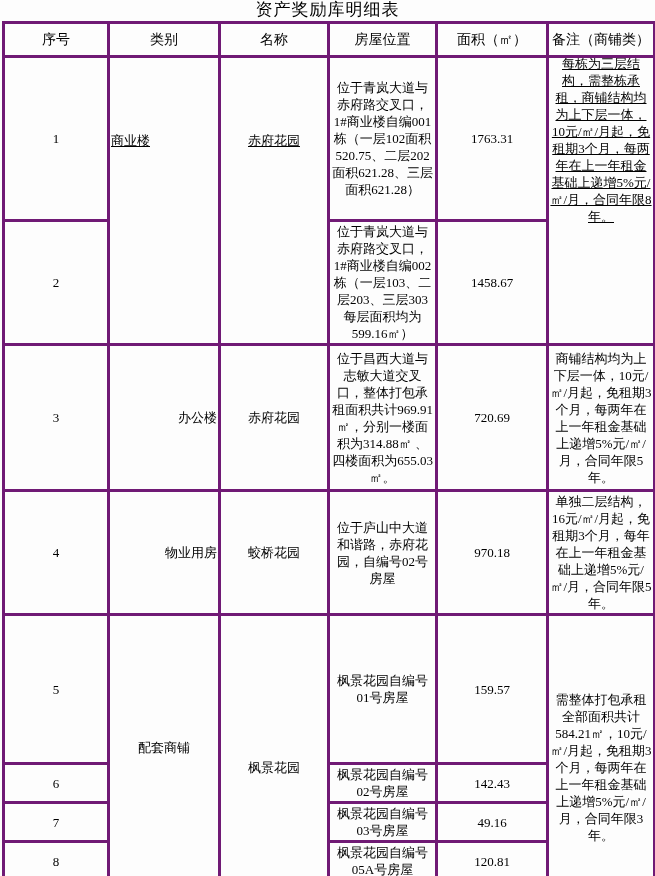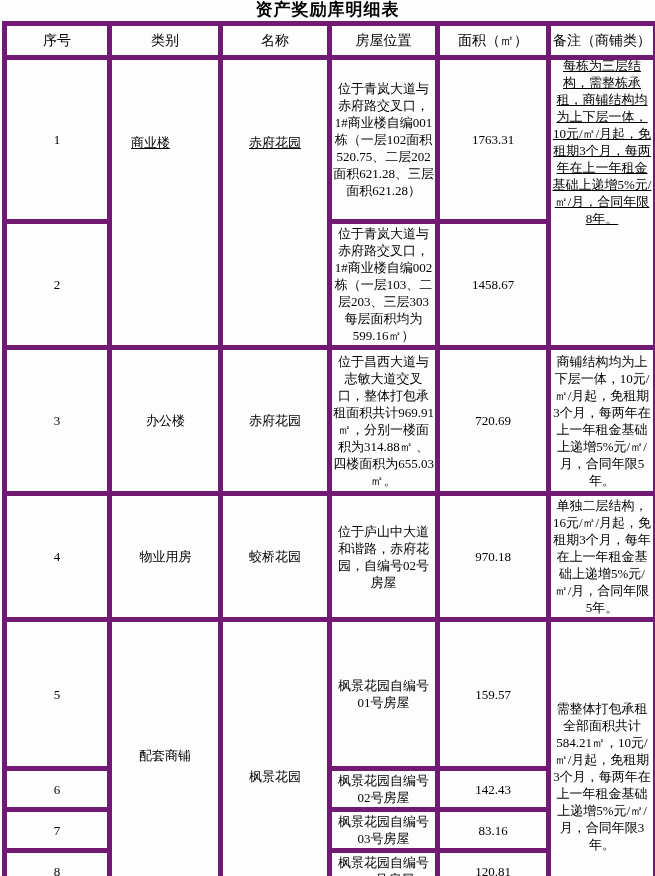--- a/index.html
+++ b/index.html
@@ -4,46 +4,46 @@
 <style>
   html,body{margin:0;padding:0;background:#fdfdfd;}
   body{
     width:655px;height:876px;
     font-family:"Liberation Serif","DejaVu Serif",serif;
     color:#000;
   }
   .page{width:655px;height:876px;background:#fdfdfd;overflow:hidden;}
   .doc-title{
     height:21px;line-height:20px;text-align:center;
-    font-size:17px;font-weight:bold;letter-spacing:1px;
+    font-size:17px;font-weight:normal;letter-spacing:1px;
   }
   table.asset{
     border-collapse:collapse;table-layout:fixed;
     margin-left:2px;width:651px;
     border:2px solid #000;
   }
   td,th{
-    border:5px solid #701a75;
+    border:3px solid #701a75;
     font-size:13px;line-height:17px;
     text-align:center;vertical-align:middle;
     padding:1px;overflow:hidden;
     font-weight:normal;
   }
   th{font-size:14px;line-height:16px;}
   col.c0{width:105px;} col.c1{width:111px;} col.c2{width:109px;}
   col.c3{width:108px;} col.c4{width:111px;} col.c5{width:107px;}
   tr.hdr{height:34px;}
   tr.r1{height:164px;} tr.r2{height:113px;} tr.r3{height:146px;}
   tr.r4{height:115px;} tr.r5{height:149px;}
   tr.r6,tr.r7,tr.r8,tr.r9{height:33px;}
-  td.cat-left{text-align:center;padding-left:2px;}
+  td.cat-left{text-align:right;padding-left:2px;}
   td.vtop{vertical-align:top;text-decoration:underline;}
   
   .band-r1{height:162px;display:flex;align-items:center;justify-content:center;}
-  .band-r1.left{justify-content:flex-start;margin-left:18px;}
+  .band-r1.left{justify-content:flex-start;}
 </style>
 </head>
 <body>
 
 <div class="page">
 
   <div class="doc-title">资产奖励库明细表</div>
 
   <table class="asset">
     <colgroup>
@@ -114,21 +114,21 @@
 
       <tr class="r6">
         <td>6</td>
         <td>枫景花园自编号02号房屋</td>
         <td>142.43</td>
       </tr>
 
       <tr class="r7">
         <td>7</td>
         <td>枫景花园自编号03号房屋</td>
-        <td>83.16</td>
+        <td>49.16</td>
       </tr>
 
       <tr class="r8">
         <td>8</td>
         <td>枫景花园自编号05A号房屋</td>
         <td>120.81</td>
       </tr>
 
       <tr class="r9">
         <td>9</td>

